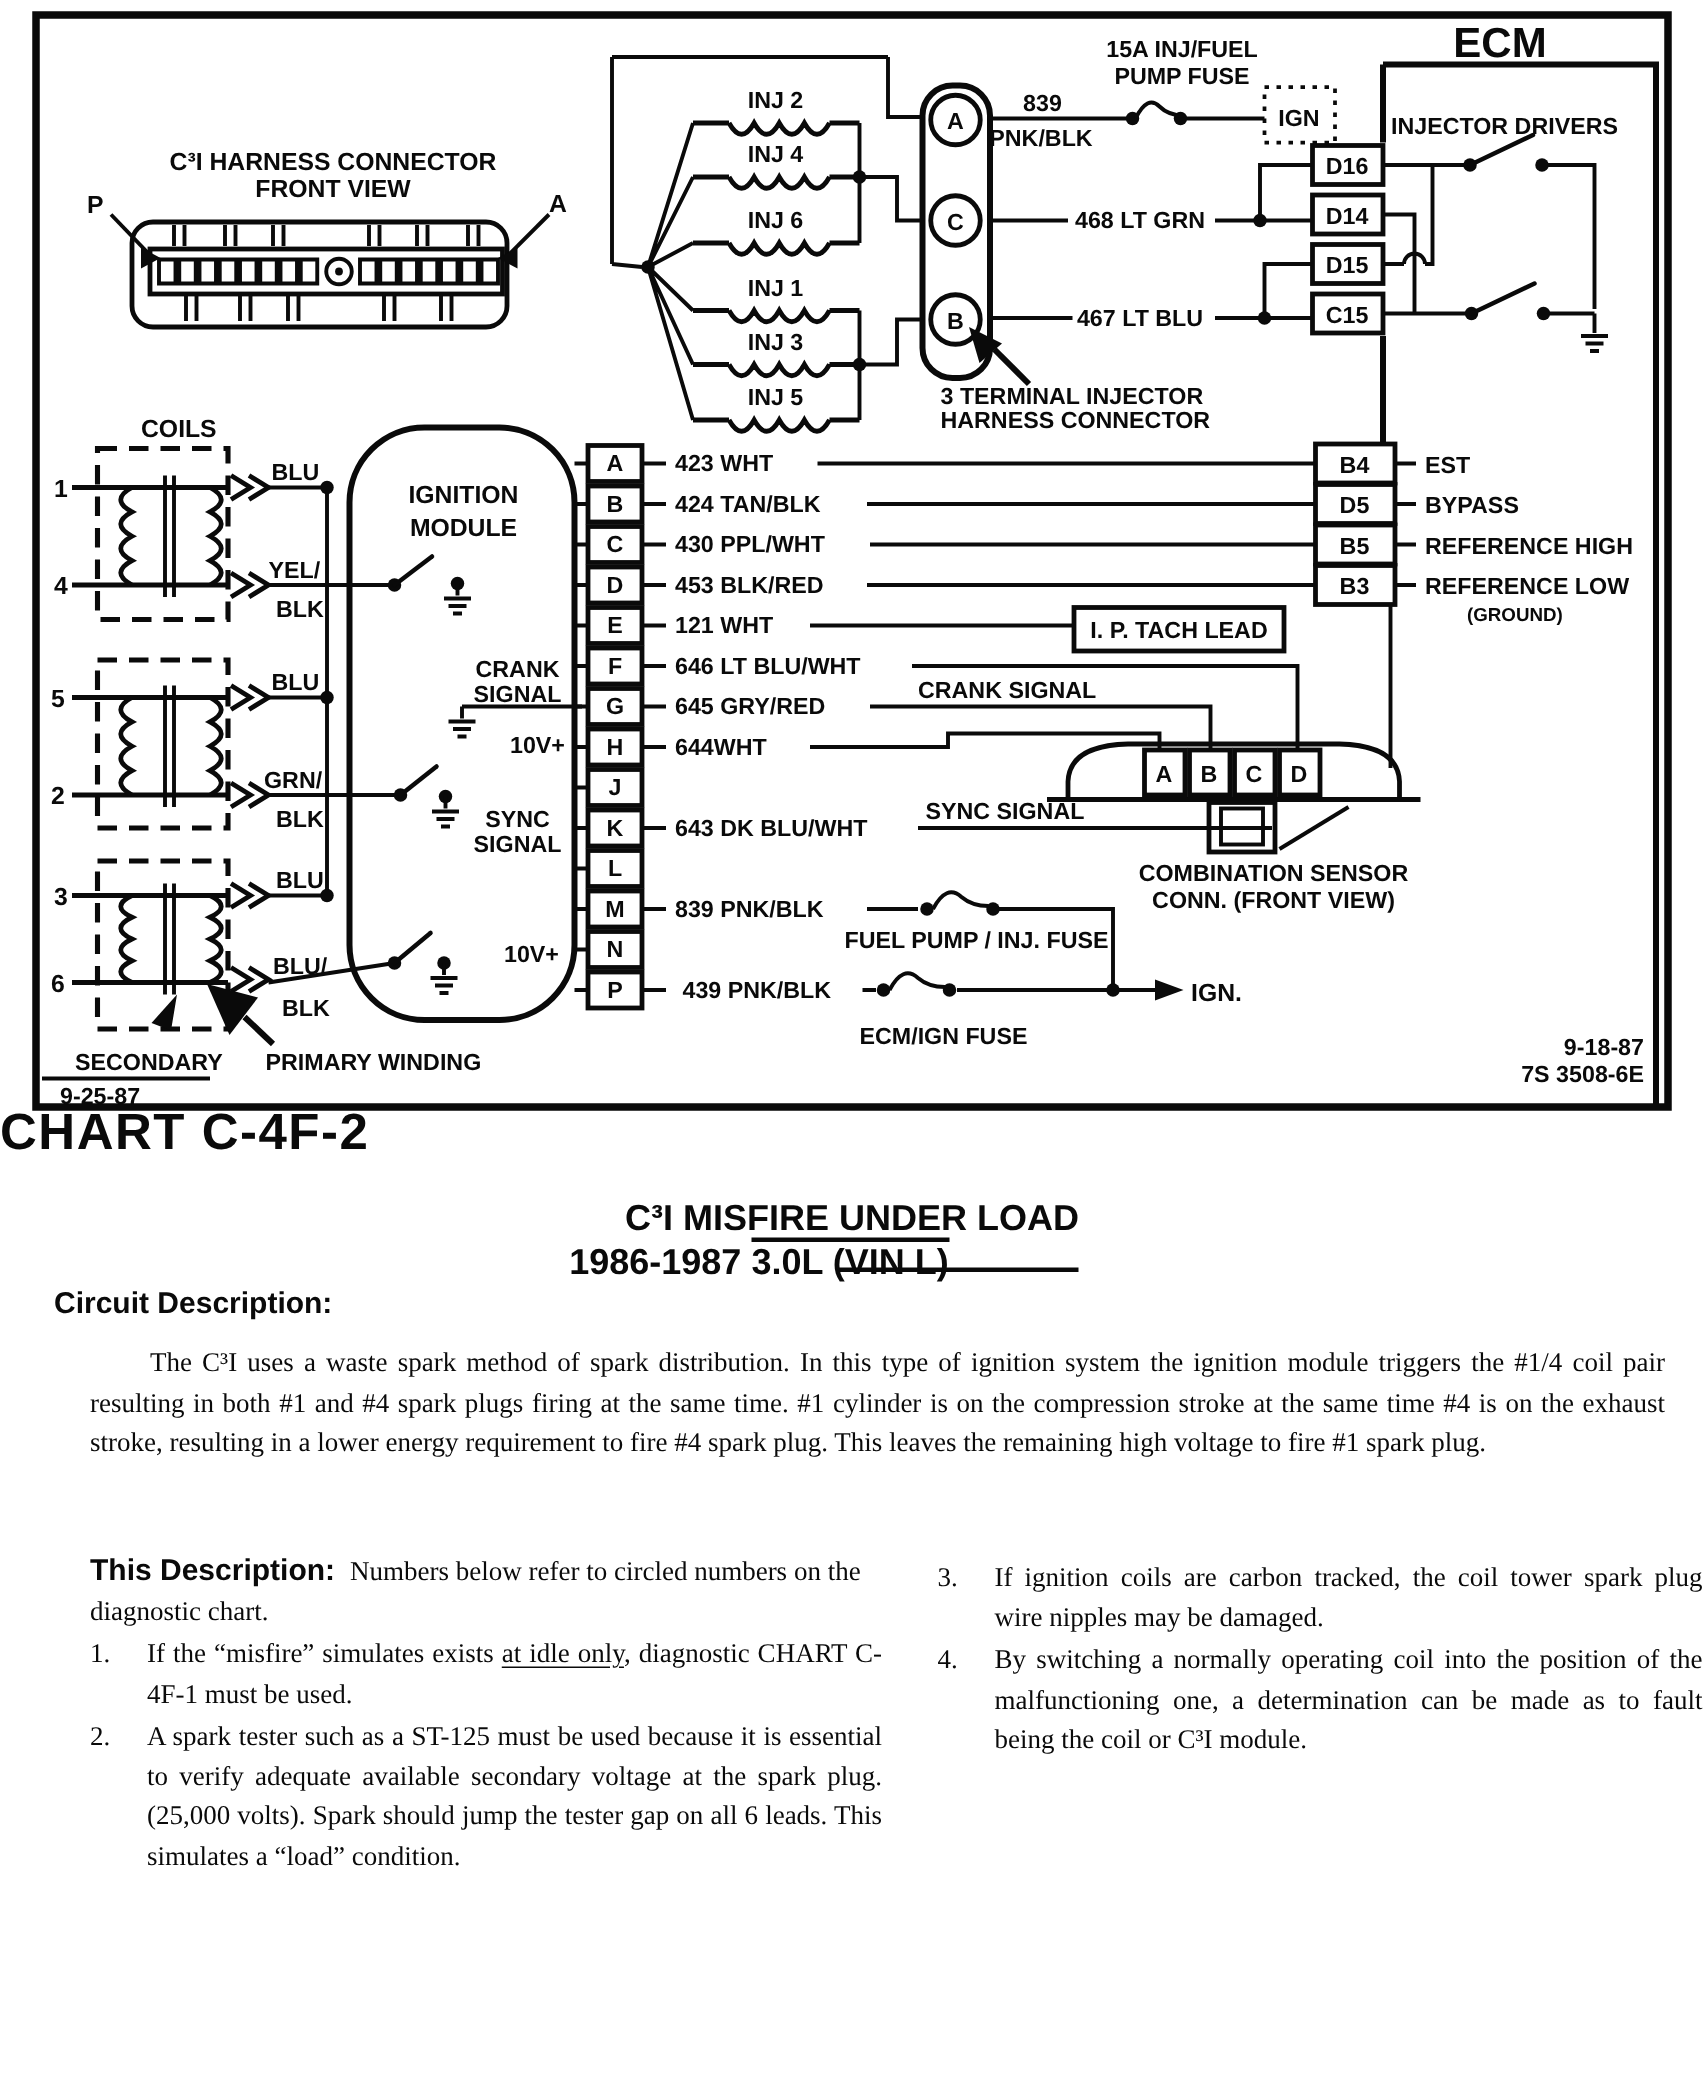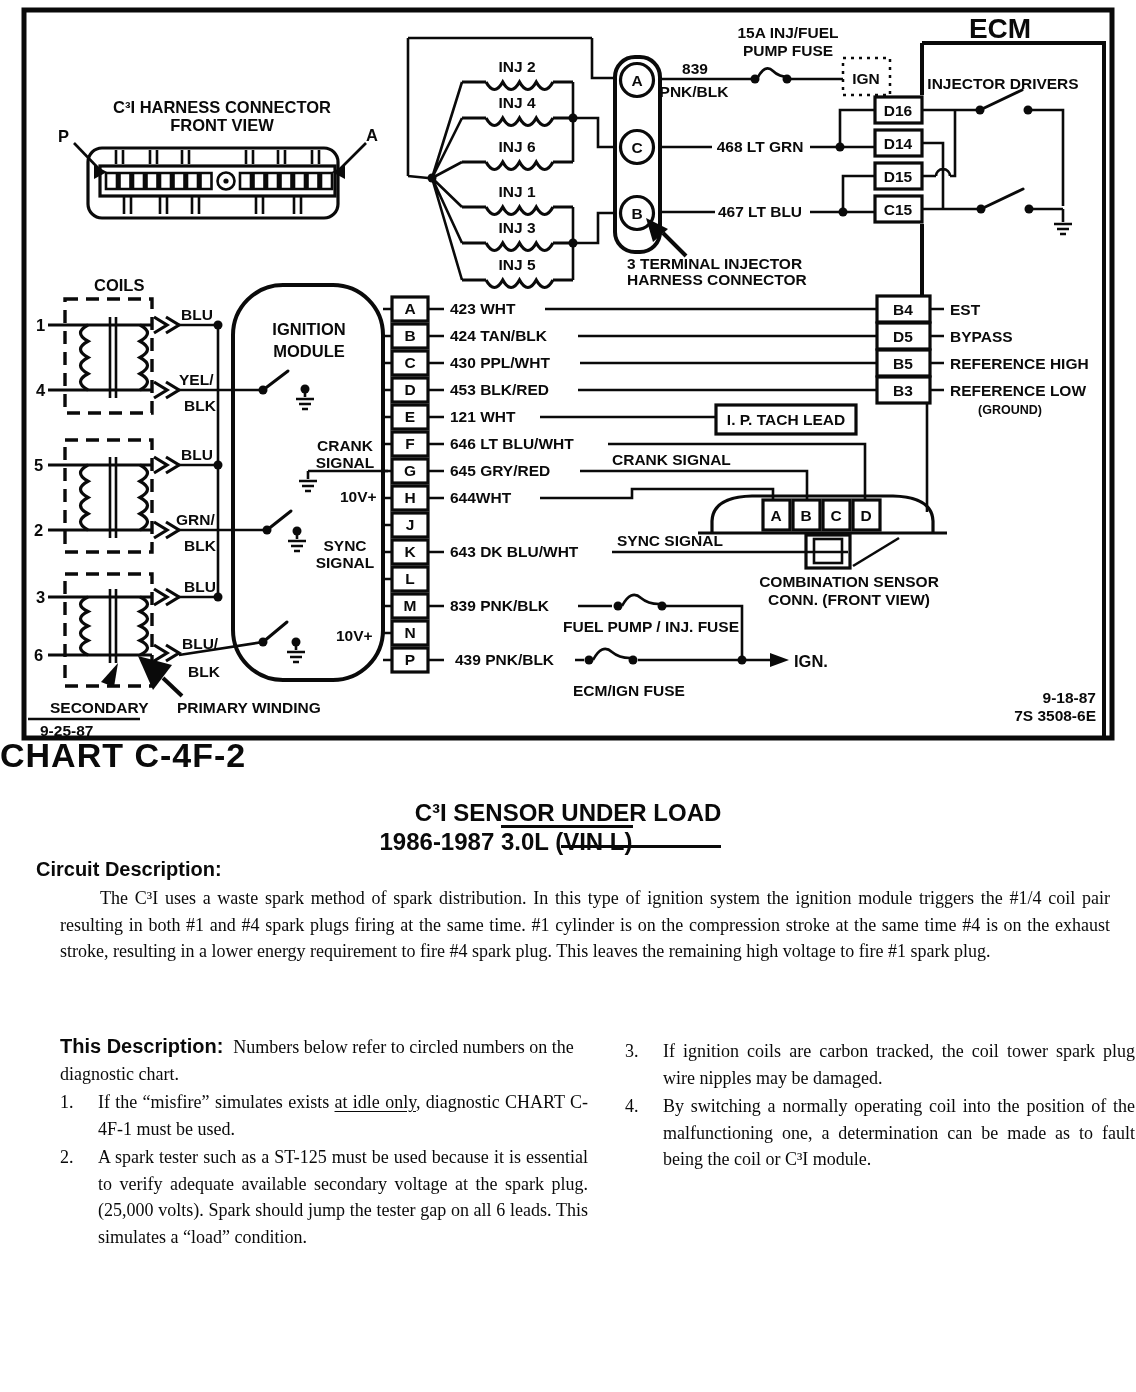--- a/index.html
+++ b/index.html
@@ -25,21 +25,21 @@
   .abs { position:absolute; }
   #chart-title { top:736px; left:0; width:1136px; text-align:left;
                  font:bold 34px "Liberation Sans", sans-serif; letter-spacing:1px; }
   #subtitle1 { top:799px; left:0; width:1136px; text-align:center;
                font:bold 24px "Liberation Sans", sans-serif; }
   #subtitle2 { top:828px; left:0; width:1012px; text-align:center;
                font:bold 24px "Liberation Sans", sans-serif; }
   .u-heavy { border-bottom:3px solid #0a0a0a; padding-bottom:19px; }
   .o-heavy { border-top:3px solid #0a0a0a; padding-top:0px; }
   #circ { top:858px; left:36px; width:1074px; }
-  .sec-head { font:bold 20px "Liberation Sans", sans-serif; margin:0 0 4px 0; }
+  .sec-head { font:bold 20px "Liberation Sans", sans-serif; margin:0 0 14px 0; }
   .serif { font-family:"Liberation Serif", serif; font-size:18px; line-height:26.5px;margin-left:24px; }
   #circ-body { text-align:justify; text-indent:40px; }
   #test-left  { top:1034px; left:36px;  width:528px; }
   #test-right { top:1036px; left:601px; width:510px; }
   .intro { text-align:left; }
   .intro .sec-head-inline { font:bold 20px "Liberation Sans", sans-serif; margin-right:10px; }
   .ti { display:flex; margin-top:2px; }
   .tn { width:38px; flex:0 0 38px; }
   .tt { flex:1; text-align:justify; }
   .tt .u { text-decoration:underline; text-underline-offset:3px; }
@@ -345,21 +345,21 @@
     <text class="t tc" x="866" y="521">D</text>
     <rect x="806" y="535" width="44" height="33" class="w3" fill="none"></rect>
     <rect x="814" y="539" width="28" height="24" class="w" fill="none"></rect>
     <line x1="853" y1="566" x2="899" y2="538" class="w"></line>
     <text class="t tc" x="849" y="587">COMBINATION SENSOR</text>
     <text class="t tc" x="849" y="605">CONN. (FRONT VIEW)</text>
   </g>
 </svg>
 
 <div id="chart-title" class="abs">CHART C-4F-2</div>
-<div id="subtitle1" class="abs"><span>C³I SENSOR </span><span class="u-heavy">UNDER LOAD</span></div>
+<div id="subtitle1" class="abs"><span>C³I MISFIRE </span><span class="u-heavy">UNDER LOAD</span></div>
 <div id="subtitle2" class="abs"><span>1986-1987 </span><span class="o-heavy">3.0L  (VIN L)</span></div>
 
 <div id="circ" class="abs">
   <div class="sec-head">Circuit Description:</div>
   <div id="circ-body" class="serif">The C³I uses a waste spark method of spark distribution.  In this type of ignition system the ignition module triggers the #1/4 coil pair resulting in both #1 and #4 spark plugs firing at the same time.  #1 cylinder is on the compression stroke at the same time #4 is on the exhaust stroke, resulting in a lower energy requirement to fire #4 spark plug.  This leaves the remaining high voltage to fire #1 spark plug.</div>
 </div>
 
 <div id="test-left" class="abs serif">
   <div class="intro">
     <span class="sec-head-inline">This Description:</span><span>Numbers below refer to circled numbers on the diagnostic chart.</span>

